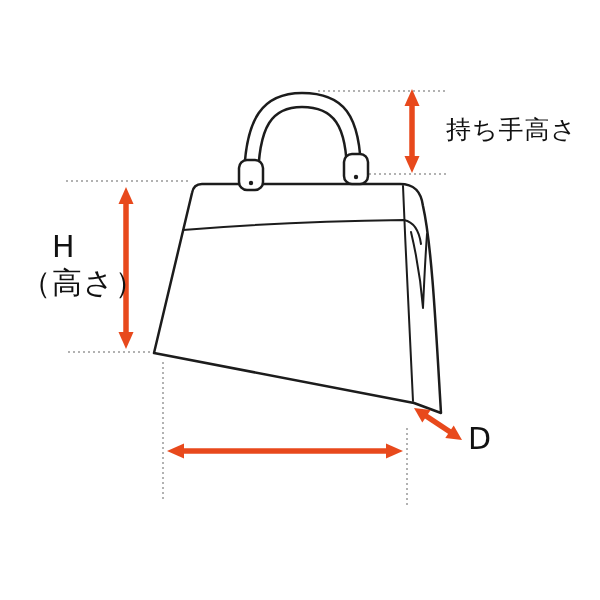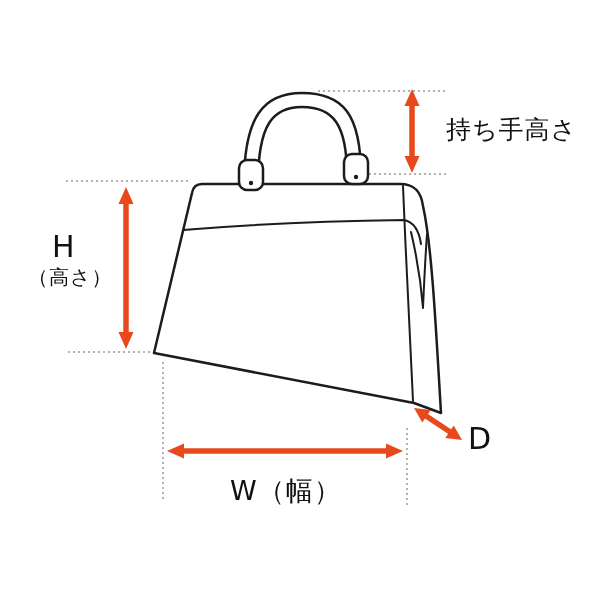--- a/index.html
+++ b/index.html
@@ -97,19 +97,18 @@
       <line class="arrow-shaft" x1="425.3" y1="415.5" x2="451" y2="432.5"></line>
       <polygon class="arrow-head" points="414,408 422.3,422.5 430.7,410.1"></polygon>
       <polygon class="arrow-head" points="462,440 445.3,437.9 453.7,425.5"></polygon>
     </g>
   </svg>
 
   <div class="label" style="left:446px; top:116px; font-size:25px;">持ち手高さ</div>
 
   <div class="label" style="left:52px; top:230px; font-size:30px;">H</div>
 
-  <div class="label" style="left:28px; top:266px; font-size:20px;font-family:Liberation Serif, serif;">（高さ）</div>
+  <div class="label" style="left:21px; top:266px; font-size:30px;font-family:Liberation Serif, serif;">（高さ）</div>
 
-  <div class="label" style="left:230px; top:476px; font-size:27px;">W（幅）</div>
 
   <div class="label" style="left:468px; top:422px; font-size:30px;">D</div>
 
 </div>
 
 </body></html>

